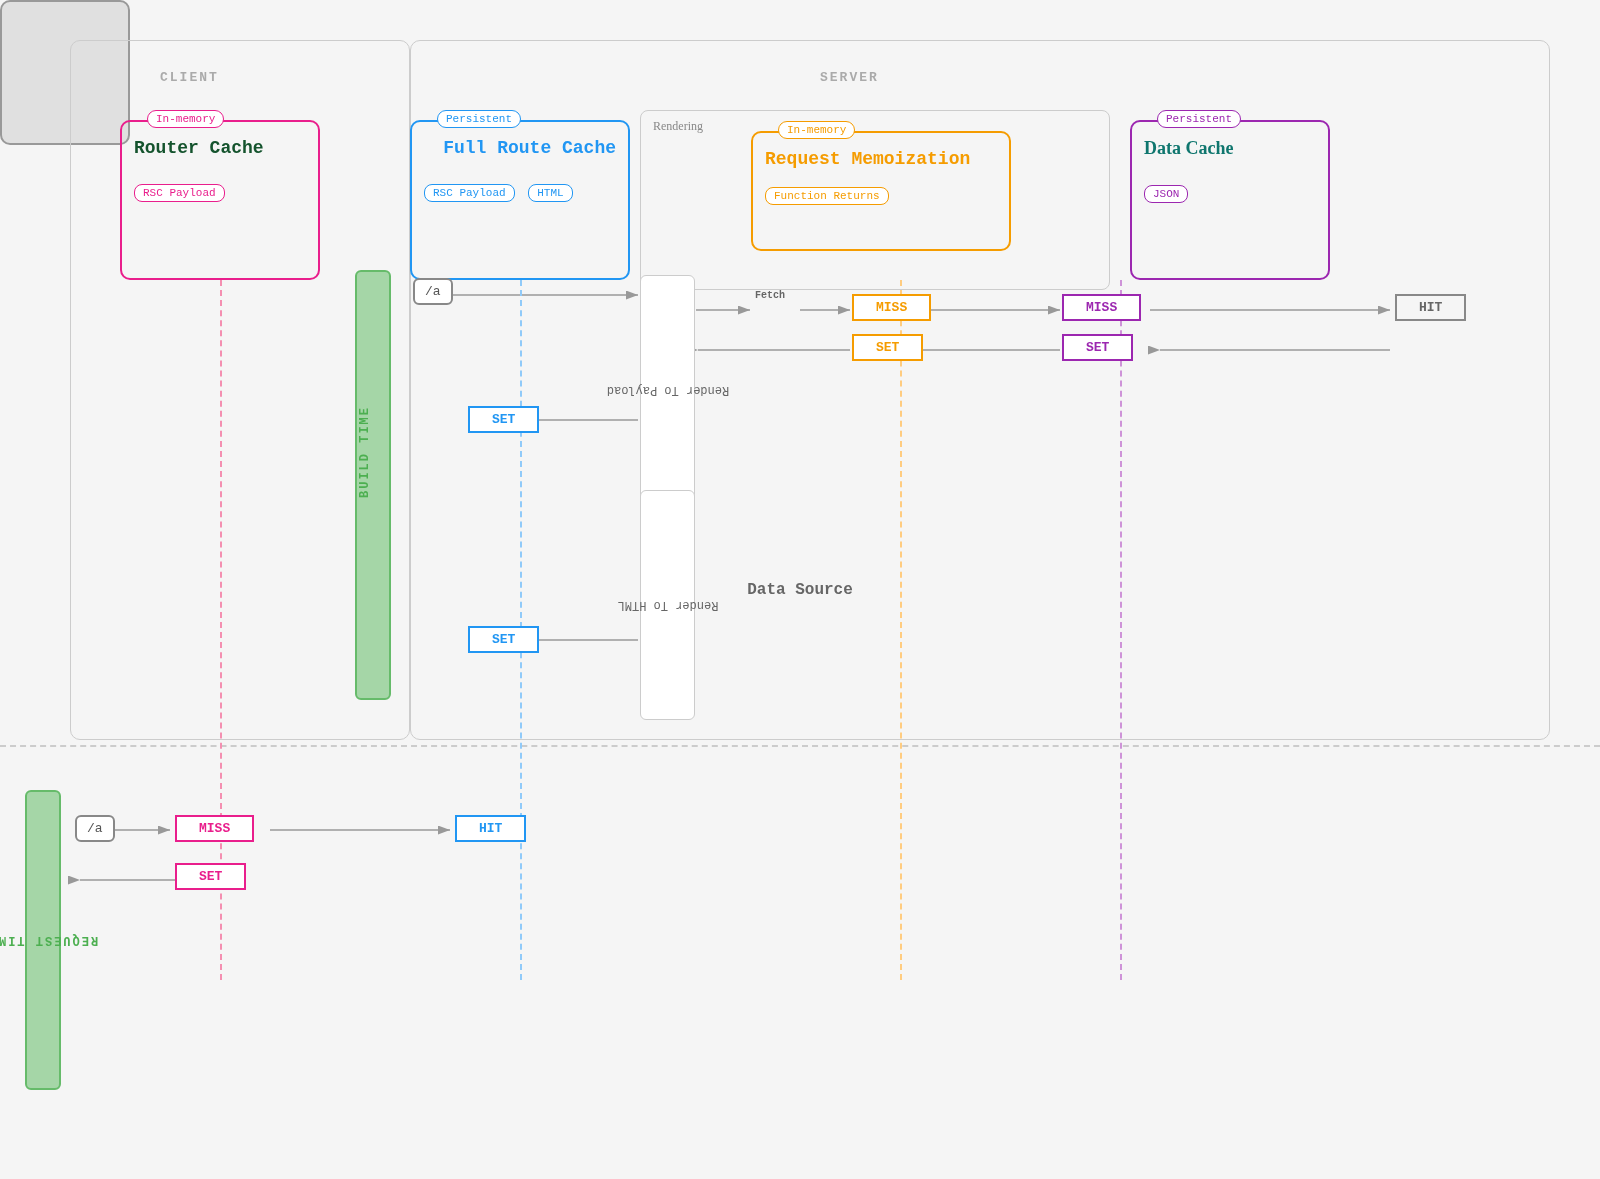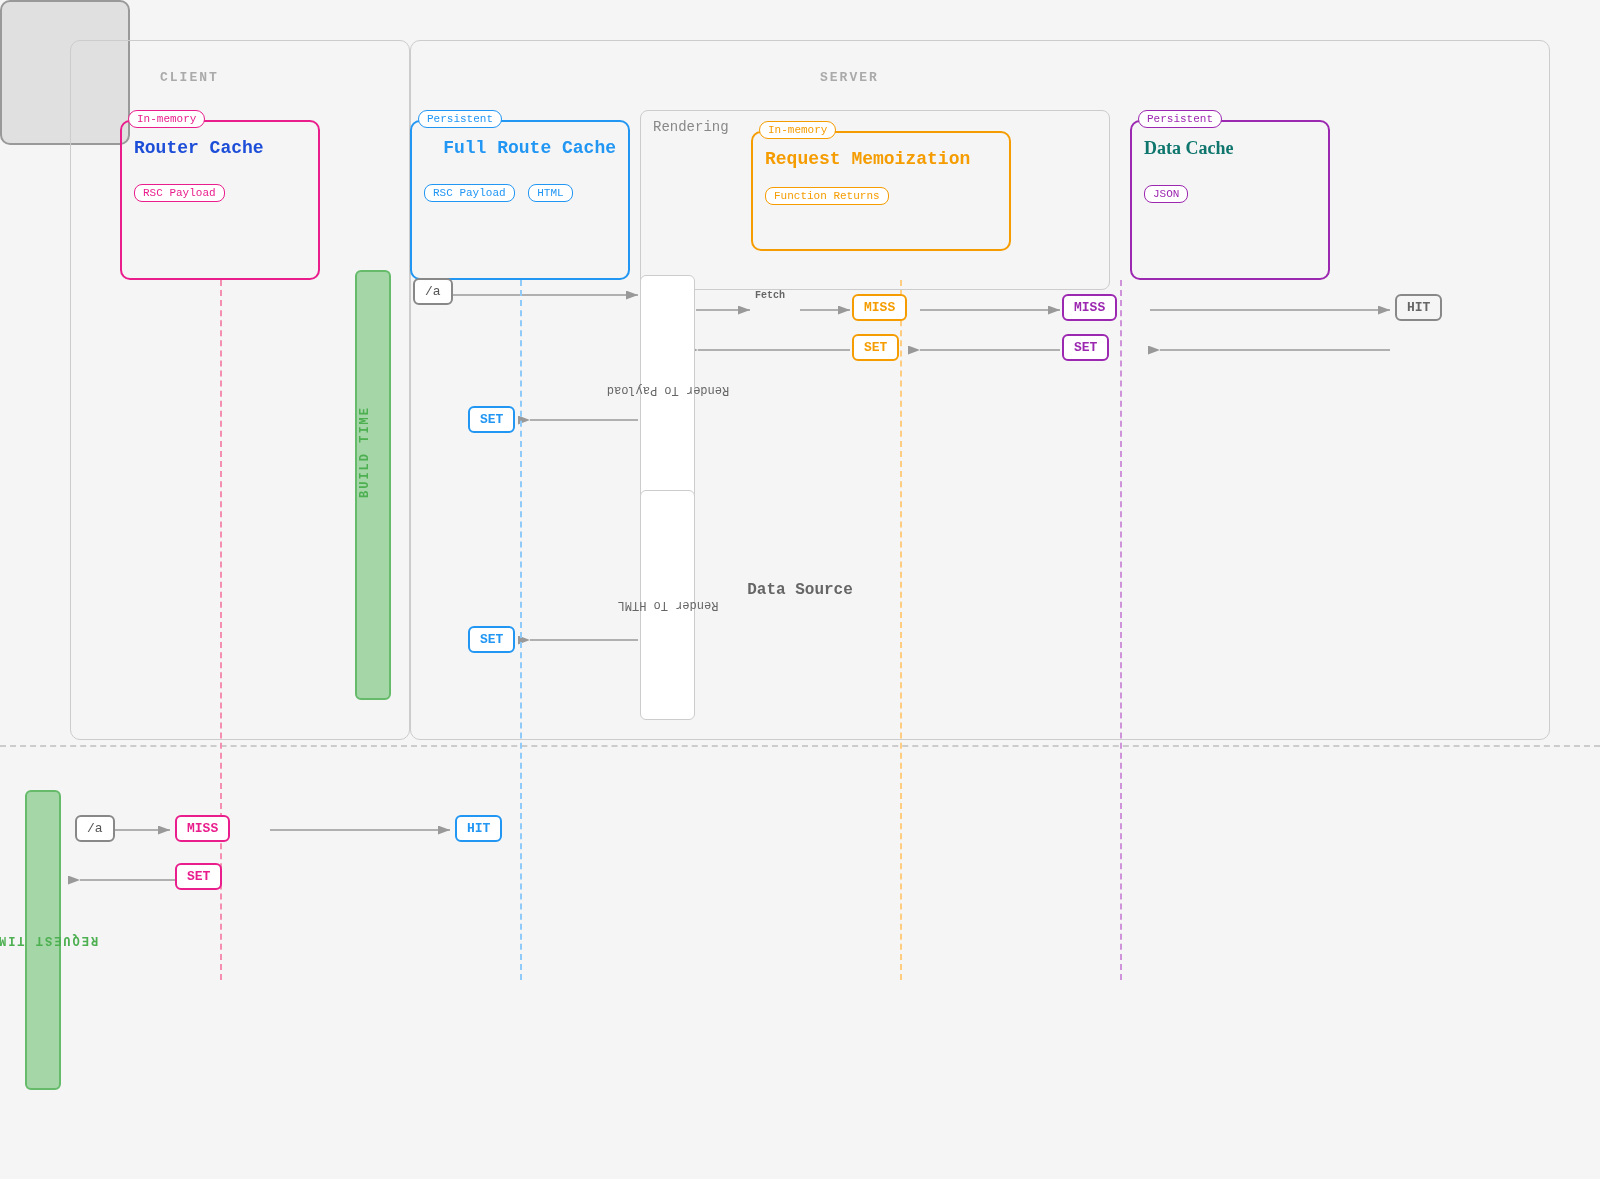--- a/index.html
+++ b/index.html
@@ -33,21 +33,21 @@
     }
     
     .cache-box {
       position: absolute;
       border-radius: 10px;
       padding: 8px 12px;
     }
     .badge {
       position: absolute;
       top: -12px;
-      left: 6px;
+      left: 25px;
       font-size: 11px;
       padding: 2px 8px;
       border-radius: 10px;
       border: 1.5px solid;
       background: white;
       font-family: 'Courier New', monospace;
       text-align: center;
     }
     .sub-badge {
       display: inline-block;
@@ -66,21 +66,21 @@
     }
     
     .router-cache {
       border: 2px solid #e91e8c;
       left: 120px;
       top: 120px;
       width: 200px;
       height: 160px;
     }
     .router-cache .badge { border-color: #e91e8c; color: #e91e8c; }
-    .router-cache .cache-title { color: #1d4ed8; }
+    .router-cache .cache-title { color: #14532d; }
     .router-cache .sub-badge { border-color: #e91e8c; color: #e91e8c; }
     
     .full-route-cache {
       border: 2px solid #2196f3;
       left: 410px;
       top: 120px;
       width: 220px;
       height: 160px;
     }
     .full-route-cache .badge { border-color: #2196f3; color: #2196f3; }
@@ -136,23 +136,23 @@
       border-radius: 8px;
       left: 640px;
       top: 110px;
       width: 470px;
       height: 180px;
     }
     .rendering-label {
       position: absolute;
       top: 8px;
       left: 12px;
-      font-size: 14px;
+      font-size: 12px;
       color: #888;
-      font-family: Liberation Mono, monospace;
+      font-family: Liberation Serif, serif;
     }
     
     .timeline-label {
       position: absolute;
       writing-mode: vertical-rl;
       text-orientation: mixed;
       transform: rotate(180deg);
       font-size: 13px;
       font-weight: 700;
       letter-spacing: 2px;
@@ -189,22 +189,22 @@
       left: 640px;
       top: 490px;
       width: 55px;
       height: 230px;
     }
     
     .flow-badge {
       position: absolute;
       font-size: 13px;
       font-weight: 700;
-      padding: 4px 10px;
-      border-radius: 6px;
+      padding: 4px 22px;
+      border-radius: 0;
       border: 2px solid;
       background: white;
       font-family: 'Courier New', monospace;
     }
     .flow-badge.blue { border-color: #2196f3; color: #2196f3; }
     .flow-badge.orange { border-color: #f59c00; color: #f59c00; }
     .flow-badge.purple { border-color: #9c27b0; color: #9c27b0; }
     .flow-badge.gray { border-color: #888; color: #666; background: #f5f5f5; }
     .flow-badge.pink { border-color: #e91e8c; color: #e91e8c; }
     

